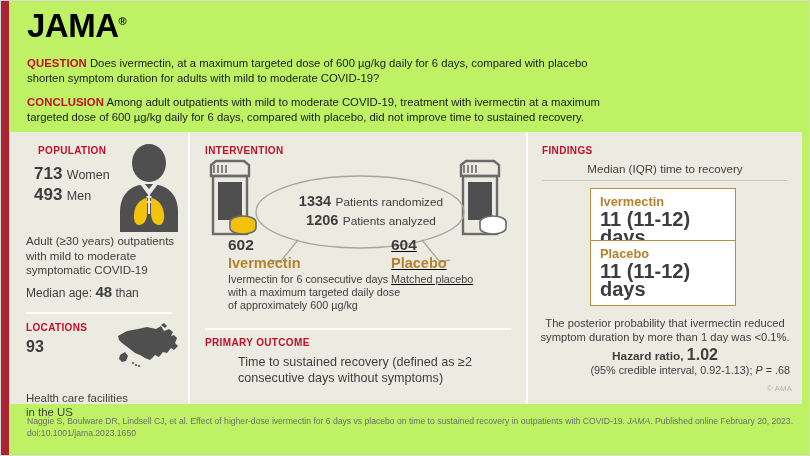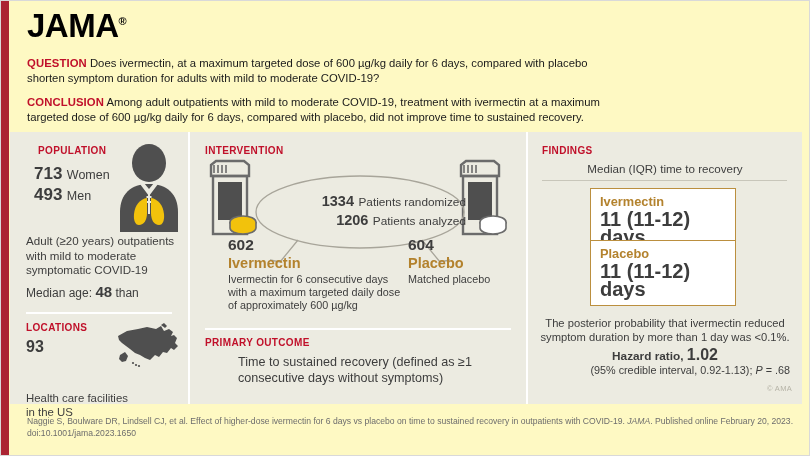--- a/index.html
+++ b/index.html
@@ -4,21 +4,21 @@
 <style>
   html,body{margin:0;padding:0;background:#ffffff;}
   body{
     font-family:"Liberation Sans", sans-serif;
     -webkit-font-smoothing:antialiased;
   }
   .abstract{
     position:relative;
     width:810px;height:456px;
     box-sizing:border-box;
-    background:#fef9c3;
+    background:#bef264;
     border:1px solid #d9d9d9;
     overflow:hidden;
   }
   
   .spine{
     position:absolute;left:0;top:0;width:8px;height:456px;
     background:#ab2433;
   }
   
   .header{
@@ -78,28 +78,28 @@
     position:absolute;left:16px;top:223px;width:110px;
     font-size:11.4px;line-height:14px;color:#3d3d3d;margin-top:36px;
   }
   .usmap{position:absolute;left:104px;top:190px;}
   
   .int-title{position:absolute;left:15px;top:13px;}
   .bottle-l{position:absolute;left:12px;top:27px;}
   .bottle-r{position:absolute;left:262px;top:27px;}
   .ellipse-wrap{position:absolute;left:64px;top:42px;}
   .ell-txt{
-    position:absolute;left:86px;top:60px;width:190px;text-align:right;
+    position:absolute;left:86px;top:60px;width:190px;text-align:center;
     color:#3d3d3d;
   }
   .ell-txt .row{line-height:17px;white-space:nowrap;}
   .ell-txt .num{font-size:14.5px;font-weight:700;}
   .ell-txt .lab{font-size:11.8px;}
   .arm-l{position:absolute;left:38px;top:104px;width:180px;}
-  .arm-r{position:absolute;left:218px;top:104px;width:115px;}
+  .arm-r{position:absolute;left:201px;top:104px;width:115px;text-decoration:underline;}
   .arm-n{font-size:15.5px;font-weight:700;color:#3d3d3d;line-height:17px;}
   .arm-name{
     font-size:14.5px;font-weight:700;color:#b3822d;line-height:18px;margin-top:1px;
   }
   .arm-desc{font-size:10.8px;line-height:13px;color:#3d3d3d;margin-top:1px;}
   .po-title{position:absolute;left:15px;top:205px;}
   .po-txt{
     position:absolute;left:48px;top:222px;width:280px;
     font-size:12.6px;line-height:16px;color:#3d3d3d;
   }
@@ -189,21 +189,21 @@
           <path d="M33 40 C15 40 4 50 4 68 L4 88 L62 88 L62 68 C62 50 51 40 33 40 Z" fill="#4f4f4f"></path>
           <path d="M24 40 L33 52 L42 40 L38 39 L33 45 L28 39 Z" fill="#ecebe1"></path>
           <path d="M32 48 L34 48 L34 70 L32 70 Z" fill="#ecebe1"></path>
           <path d="M30.5 52 L35.5 52 L35.5 54 L30.5 54 Z" fill="#ecebe1"></path>
           <path d="M30.5 57 L35.5 57 L35.5 59 L30.5 59 Z" fill="#ecebe1"></path>
           <path d="M31 54 C24 55 19 61 18 70 C17.4 76 19 81 23 81 C28 81 31 76 31 69 Z" fill="#f2c20c"></path>
           <path d="M35 54 C42 55 47 61 48 70 C48.6 76 47 81 43 81 C38 81 35 76 35 69 Z" fill="#f2c20c"></path>
         </svg>
       </div>
 
-      <div class="pop-desc">Adult (≥20 years) outpatients with mild to moderate symptomatic COVID-19</div>
+      <div class="pop-desc">Adult (≥30 years) outpatients with mild to moderate symptomatic COVID-19</div>
 
       <div class="pop-age">
         <span>Median age:</span>
         <b>48</b>
         <span>than</span>
       </div>
 
       <div class="rule" style="left:16px;top:180px;width:146px;"></div>
 
       <div class="sec-title loc-title">LOCATIONS</div>
@@ -274,21 +274,21 @@
 
       <div class="arm-r">
         <div class="arm-n">604</div>
         <div class="arm-name">Placebo</div>
         <div class="arm-desc">Matched placebo</div>
       </div>
 
       <div class="rule" style="left:15px;top:196px;width:306px;"></div>
 
       <div class="sec-title po-title">PRIMARY OUTCOME</div>
-      <div class="po-txt">Time to sustained recovery (defined as ≥1 consecutive days without symptoms)</div>
+      <div class="po-txt">Time to sustained recovery (defined as ≥2 consecutive days without symptoms)</div>
     </div>
 
     <div class="col-fin">
       <div class="sec-title fin-title">FINDINGS</div>
       <div class="fin-sub">Median (IQR) time to recovery</div>
       <div class="fin-rule"></div>
 
       <div class="resbox b1">
         <div class="nm">Ivermectin</div>
         <div class="vl">11 (11-12) days</div>

